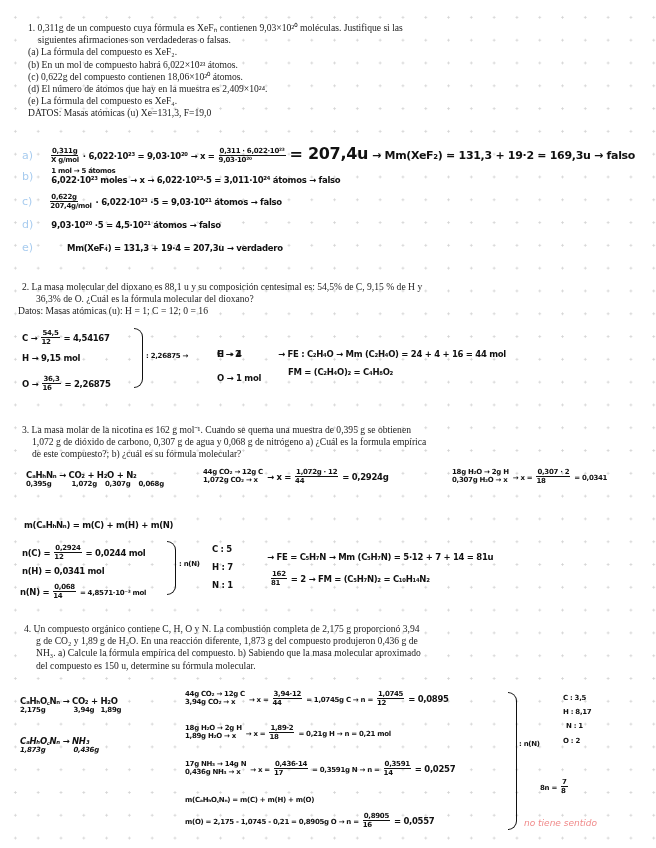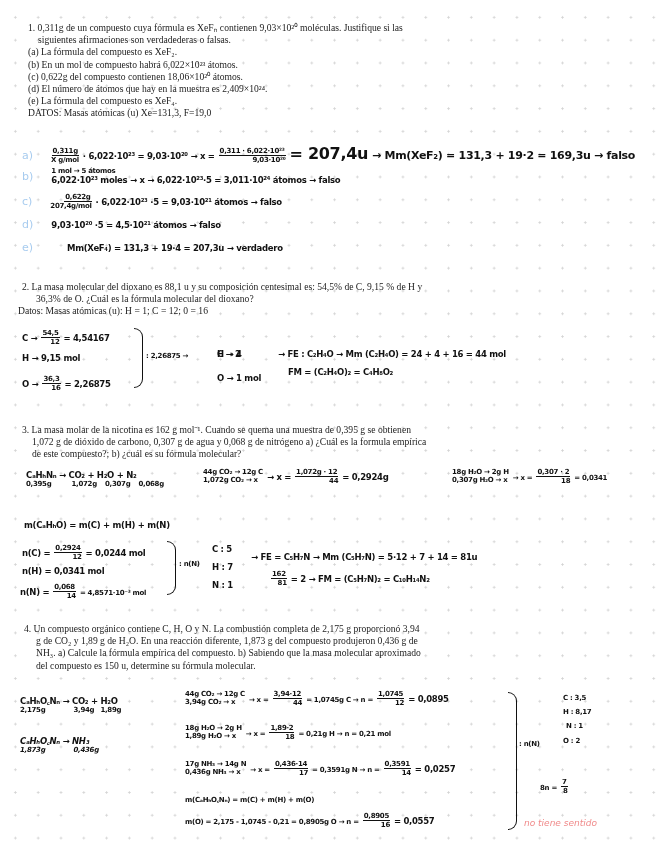--- a/index.html
+++ b/index.html
@@ -14,21 +14,21 @@
   }
   .abs { position: absolute; white-space: nowrap; }
   .q { font-family: "Liberation Serif", serif; font-size: 9.6px; line-height: 12.2px; color: #222; }
   .q p { margin: 0; }
   .q .ind { padding-left: 10px; }
   .hw { font-family: "DejaVu Sans", sans-serif; font-size: 10px; color: #111; font-weight: bold; letter-spacing: -0.3px; }
   .hw.sm { font-size: 7px; }
   .hw.md { font-size: 8.5px; }
   .blue { color: #a8ccef; font-family: "DejaVu Sans", sans-serif; font-size: 11px; }
   .red { color: #f08a8a; font-family: "DejaVu Sans", sans-serif; font-size: 9px; font-style: italic; }
-  .frac { display: inline-flex; flex-direction: column; align-items: flex-end; vertical-align: middle; font-size: 7px; line-height: 8px; }
+  .frac { display: inline-flex; flex-direction: column; align-items: flex-start; vertical-align: middle; font-size: 7px; line-height: 8px; }
   .frac .num { border-bottom: 1px solid #111; padding: 0 1px; }
   .brace { position: absolute; border: 1.5px solid #111; border-left: none; border-radius: 0 10px 10px 0; }
 </style>
 </head>
 <body>
 
 <div class="abs q" style="left:28px; top:22px;">
   <p>1.  0,311g de un compuesto cuya fórmula es XeFₙ contienen 9,03×10²⁰ moléculas. Justifique si las</p>
   <p class="ind">siguientes afirmaciones son verdadederas o falsas.</p>
   <p>(a)  La fórmula del compuesto es XeF₂.</p>
@@ -147,21 +147,21 @@
     <div class="hw sm">0,307g H₂O → x</div>
   </span>
   <span class="hw sm">→ x =</span>
   <span class="hw frac">
       <span class="num">0,307 · 2</span>
       <span>18</span>
     </span>
   <span class="hw sm">= 0,0341</span>
 </div>
 
-<div class="abs hw md" style="left:24px; top:520px;">m(CₐHₕO) = m(C) + m(H) + m(N)</div>
+<div class="abs hw md" style="left:24px; top:520px;">m(CₐHₕNₙ) = m(C) + m(H) + m(N)</div>
 <div class="abs" style="left:22px; top:542px;">
   <span class="hw md">n(C) =</span>
   <span class="hw frac">
       <span class="num">0,2924</span>
       <span>12</span>
     </span>
   <span class="hw md">= 0,0244 mol</span>
 </div>
 <div class="abs hw md" style="left:22px; top:566px;">n(H) = 0,0341 mol</div>
 <div class="abs" style="left:20px; top:581px;">
@@ -170,21 +170,21 @@
       <span class="num">0,068</span>
       <span>14</span>
     </span>
   <span class="hw sm">= 4,8571·10⁻³ mol</span>
 </div>
 <div class="brace" style="left:167px; top:541px; width:8px; height:52px;"></div>
 <div class="abs hw sm" style="left:179px; top:560px;">: n(N)</div>
 <div class="abs hw md" style="left:212px; top:544px;">C : 5</div>
 <div class="abs hw md" style="left:212px; top:562px;">H : 7</div>
 <div class="abs hw md" style="left:212px; top:580px;">N : 1</div>
-<div class="abs hw md" style="left:251px; top:552px;">→ FE = C₅H₇N → Mm (C₅H₇N) = 5·12 + 7 + 14 = 81u</div>
+<div class="abs hw md" style="left:267px; top:552px;">→ FE = C₅H₇N → Mm (C₅H₇N) = 5·12 + 7 + 14 = 81u</div>
 <div class="abs" style="left:271px; top:568px;">
   <span class="hw frac">
       <span class="num">162</span>
       <span>81</span>
     </span>
   <span class="hw md">= 2 → FM = (C₅H₇N)₂ = C₁₀H₁₄N₂</span>
 </div>
 
 <div class="abs q" style="left:24px; top:623px;">
   <p>4.   Un compuesto orgánico contiene C, H, O y N. La combustión completa de 2,175 g proporcionó 3,94</p>

